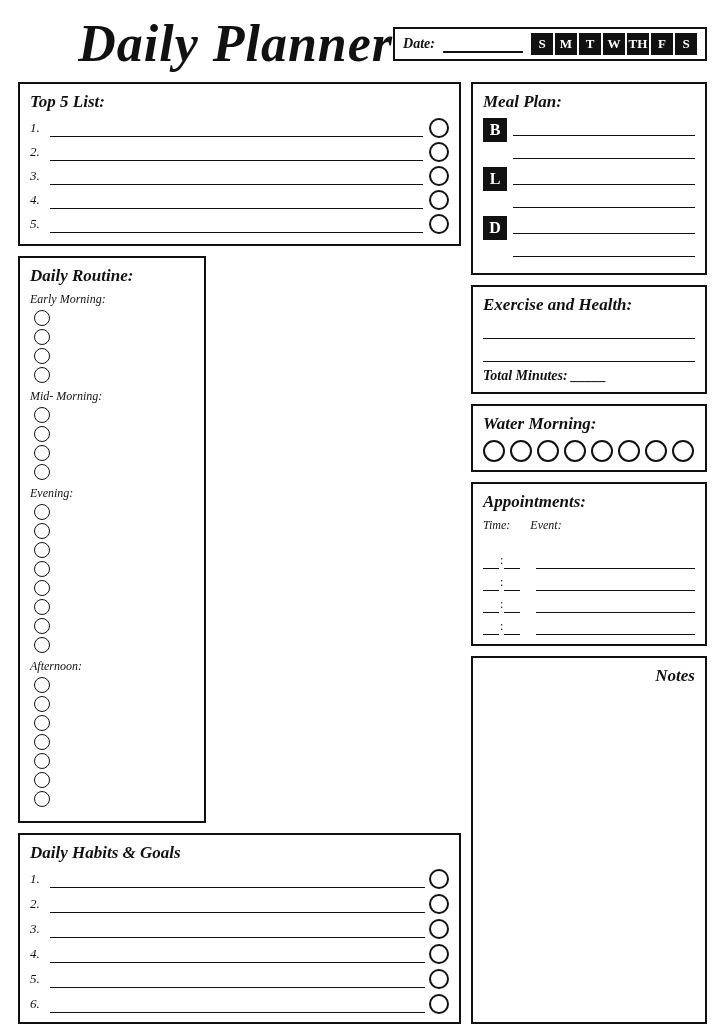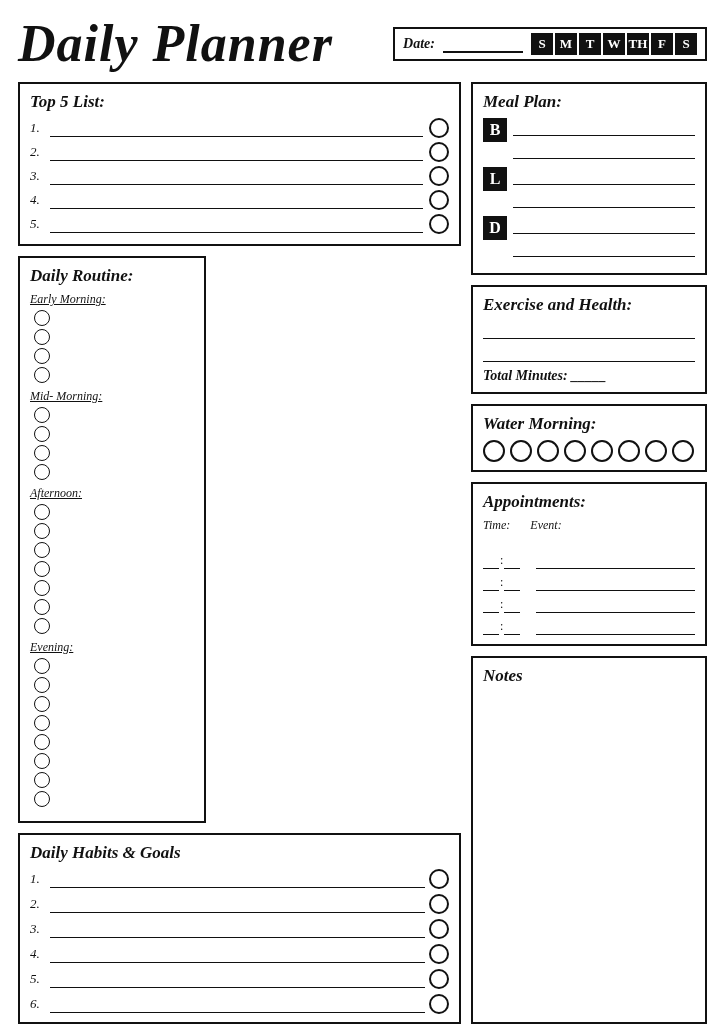--- a/index.html
+++ b/index.html
@@ -10,40 +10,39 @@
       width: 725px;
       min-height: 1024px;
       padding: 18px 18px 18px 18px;
       color: #111;
     }
 
     
     .header {
       display: flex;
       align-items: center;
-      justify-content: space-between;
+      justify-content: flex-end;
       margin-bottom: 12px;
     }
 
     .title {
       font-size: 52px;
       font-weight: bold;
       font-family: 'Georgia', cursive;
       font-style: italic;
       letter-spacing: 1px;
       line-height: 1;
     }
 
     .date-days {
       display: flex;
       align-items: center;
       border: 2px solid #111;
       padding: 4px 8px;
       gap: 8px;
-      margin-left: 11px;
     }
 
     .date-label {
       font-size: 14px;
       font-style: italic;
       font-weight: bold;
       white-space: nowrap;
     }
 
     .date-input-line {
@@ -158,21 +157,20 @@
 
     .todo-line {
       border-bottom: 1.5px solid #111;
       height: 18px;
       width: 100%;
     }
 
     
     .routine-subsection {
       margin-bottom: 6px;
-      text-decoration: underline;
     }
 
     .routine-label {
       font-size: 12px;
       font-style: italic;
       margin-bottom: 3px;
     }
 
     .routine-items {
       display: flex;
@@ -337,20 +335,21 @@
     .appt-event-line {
       flex: 1;
       border-bottom: 1.5px solid #111;
       height: 14px;
     }
 
     
     .notes-section {
       flex: 1;
       min-height: 120px;
+      text-align: right;
     }
   </style>
 </head>
 <body>
 
 <div class="header">
   <div class="title">Daily Planner</div>
   <div class="date-days">
     <span class="date-label">Date:</span>
     <span class="date-input-line"></span>
@@ -435,22 +434,25 @@
                 </div>
                 <div class="routine-item">
                   <div class="small-circle"></div>
                 </div>
                 <div class="routine-item">
                   <div class="small-circle"></div>
                 </div>
               </div>
             </div>
             <div class="routine-subsection">
-              <div class="routine-label">Afternoon:</div>
+              <div class="routine-label">Evening:</div>
               <div class="routine-items">
+                <div class="routine-item">
+                  <div class="small-circle"></div>
+                </div>
                 <div class="routine-item">
                   <div class="small-circle"></div>
                 </div>
                 <div class="routine-item">
                   <div class="small-circle"></div>
                 </div>
                 <div class="routine-item">
                   <div class="small-circle"></div>
                 </div>
                 <div class="routine-item">
@@ -461,25 +463,22 @@
                 </div>
                 <div class="routine-item">
                   <div class="small-circle"></div>
                 </div>
                 <div class="routine-item">
                   <div class="small-circle"></div>
                 </div>
               </div>
             </div>
             <div class="routine-subsection">
-              <div class="routine-label">Evening:</div>
+              <div class="routine-label">Afternoon:</div>
               <div class="routine-items">
-                <div class="routine-item">
-                  <div class="small-circle"></div>
-                </div>
                 <div class="routine-item">
                   <div class="small-circle"></div>
                 </div>
                 <div class="routine-item">
                   <div class="small-circle"></div>
                 </div>
                 <div class="routine-item">
                   <div class="small-circle"></div>
                 </div>
                 <div class="routine-item">

